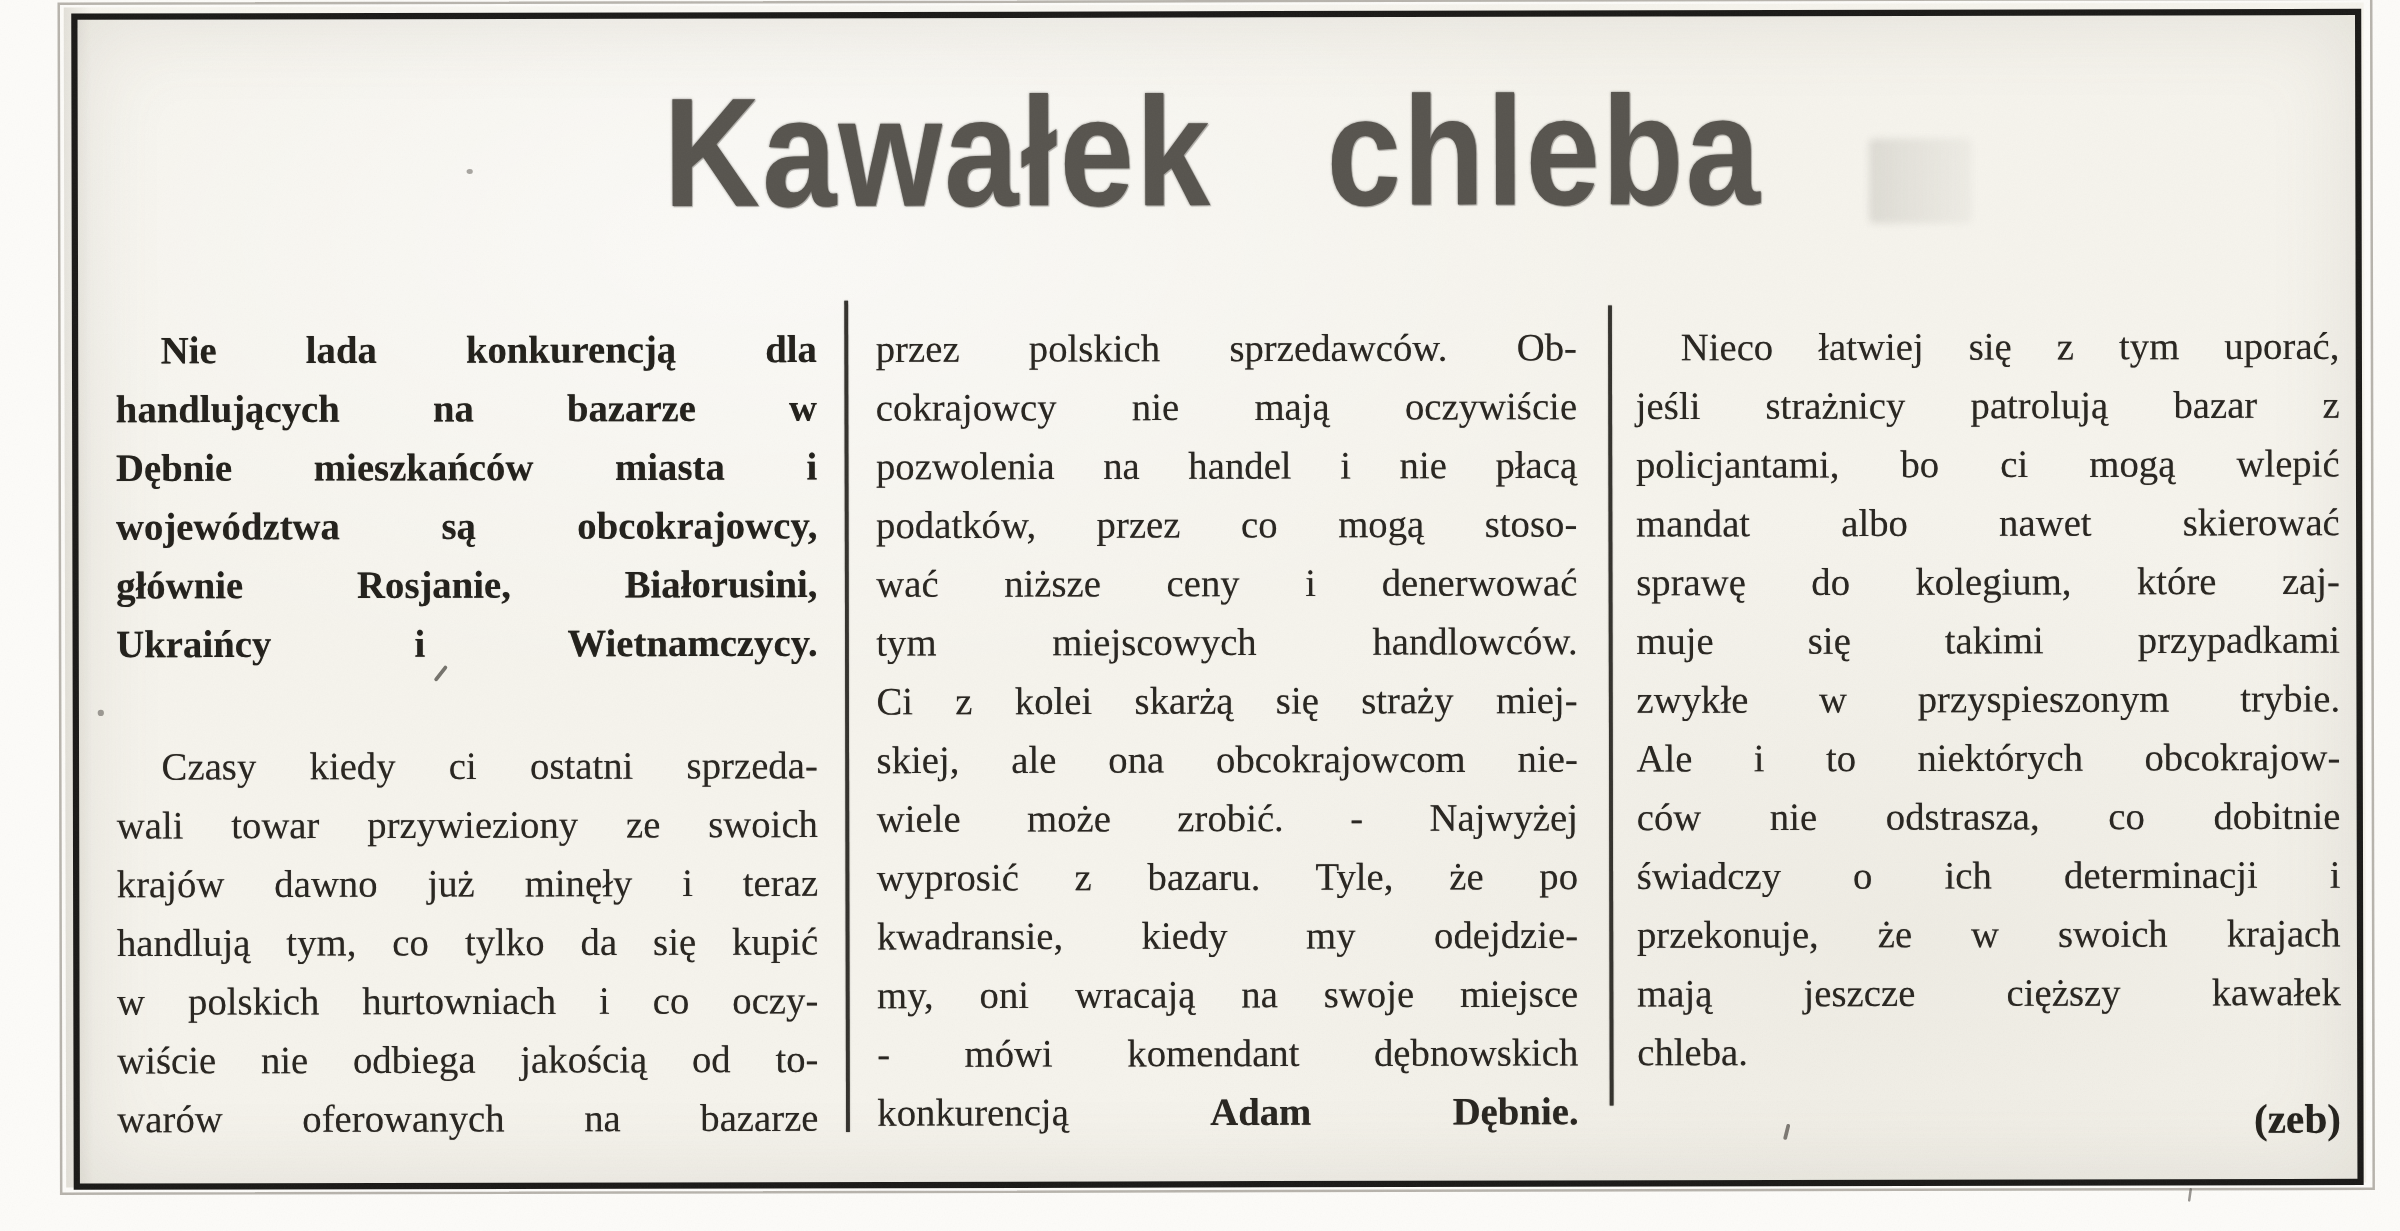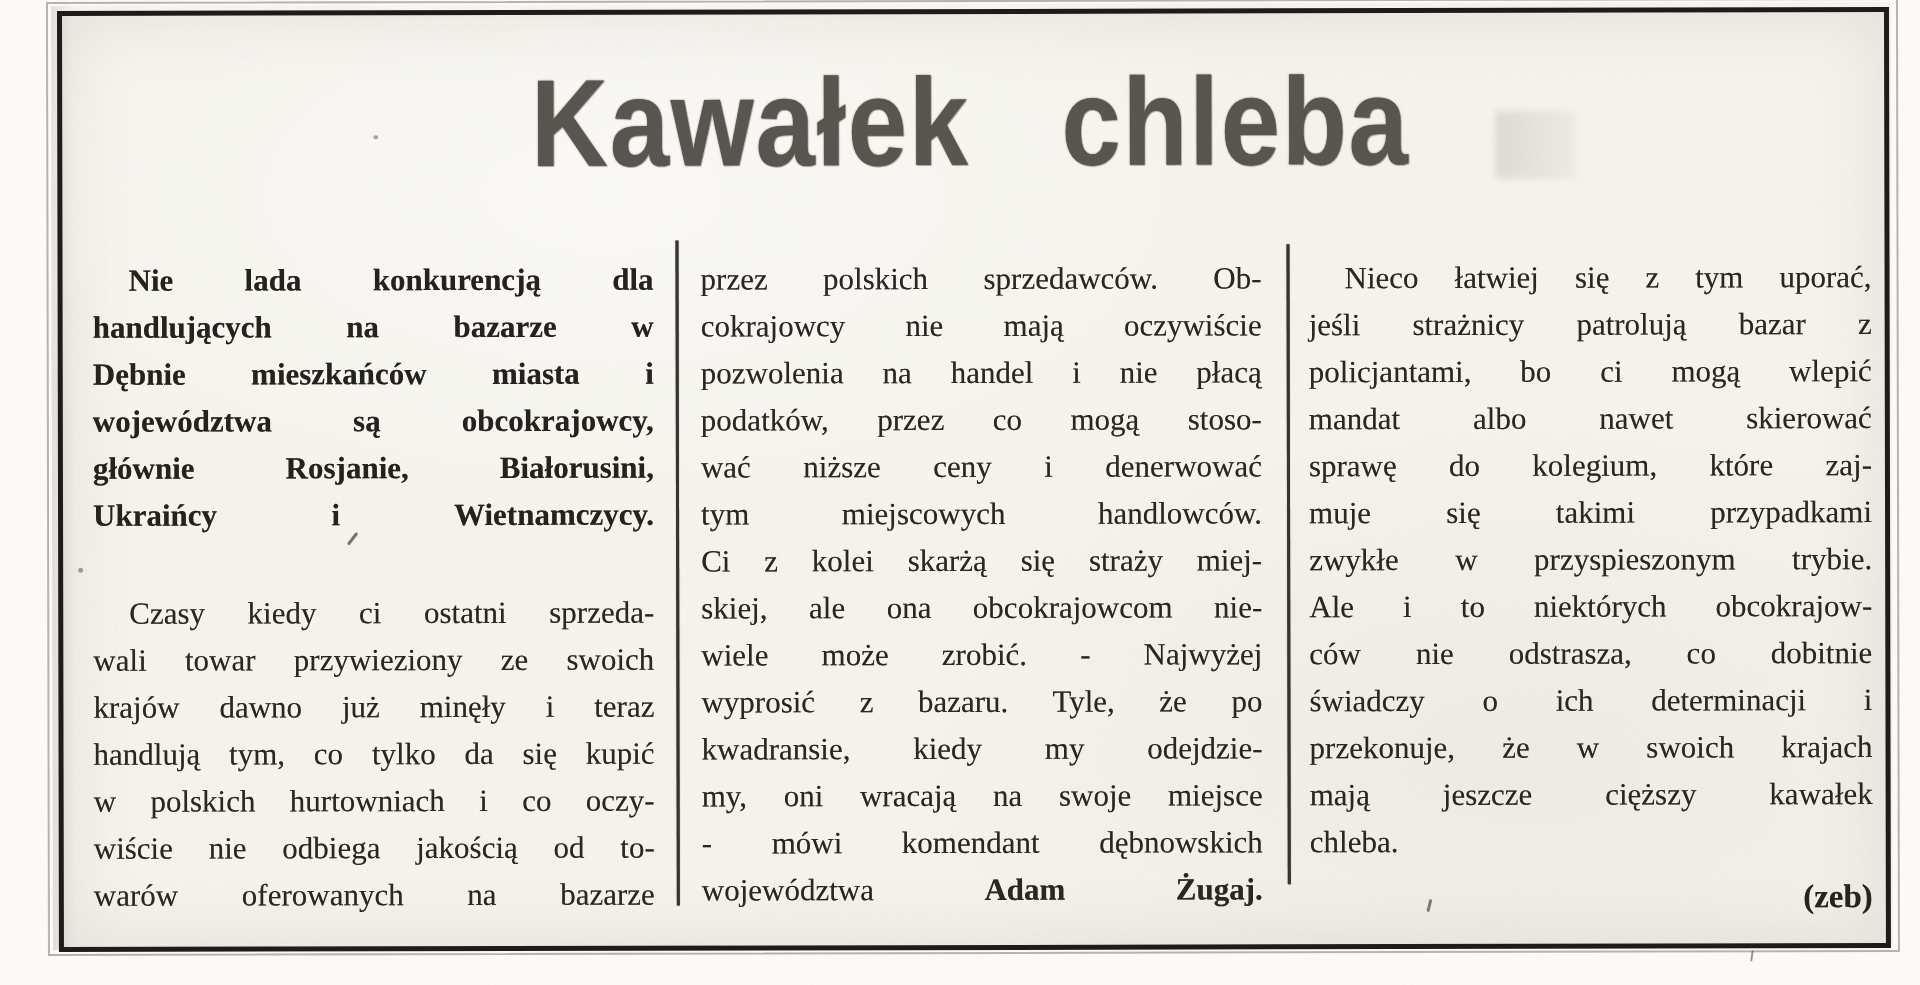--- a/index.html
+++ b/index.html
@@ -128,21 +128,21 @@
         <div class="line">podatków, przez co mogą stoso-</div>
         <div class="line">wać niższe ceny i denerwować</div>
         <div class="line">tym miejscowych handlowców.</div>
         <div class="line">Ci z kolei skarżą się straży miej-</div>
         <div class="line">skiej, ale ona obcokrajowcom nie-</div>
         <div class="line">wiele może zrobić. - Najwyżej</div>
         <div class="line">wyprosić z bazaru. Tyle, że po</div>
         <div class="line">kwadransie, kiedy my odejdzie-</div>
         <div class="line">my, oni wracają na swoje miejsce</div>
         <div class="line">- mówi komendant dębnowskich</div>
-        <div class="line"><span>województwa </span><span class="bseg">Adam Żugaj.</span></div>
+        <div class="line"><span>konkurencją </span><span class="bseg">Adam Dębnie.</span></div>
       </div>
     </div>
   <div class="vrule vrule2"></div>
   <div class="col col3">
       <div class="para">
         <div class="line indent">Nieco łatwiej się z tym uporać,</div>
         <div class="line">jeśli strażnicy patrolują bazar z</div>
         <div class="line">policjantami, bo ci mogą wlepić</div>
         <div class="line">mandat albo nawet skierować</div>
         <div class="line">sprawę do kolegium, które zaj-</div>

